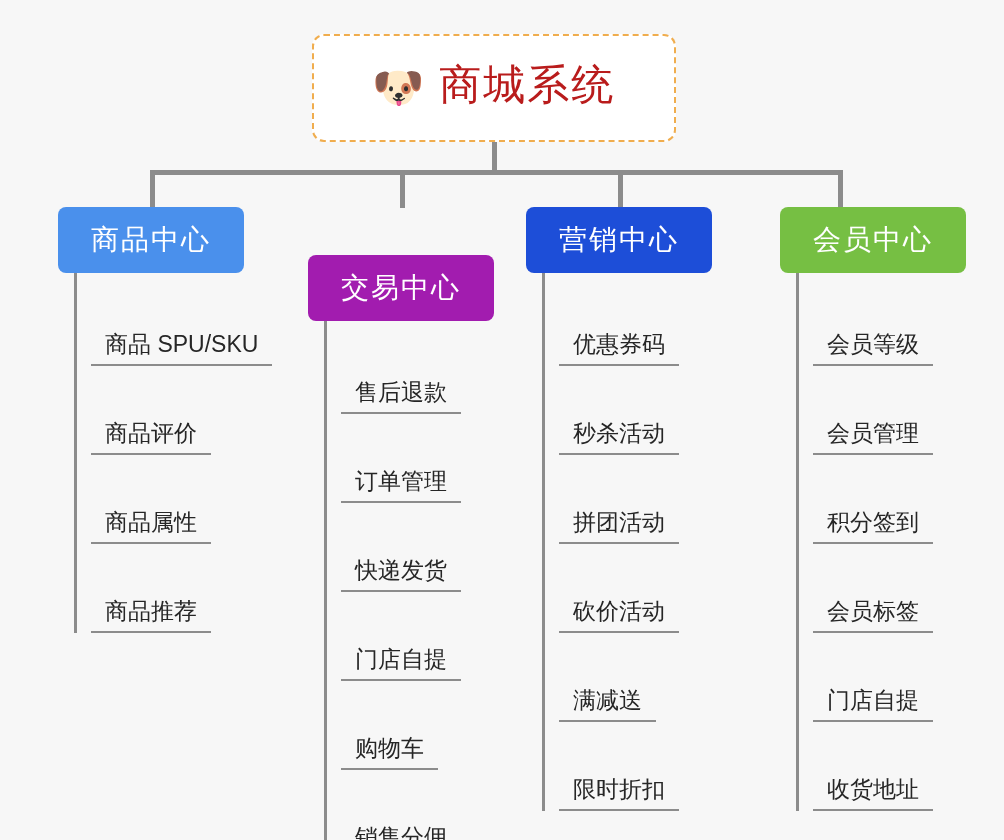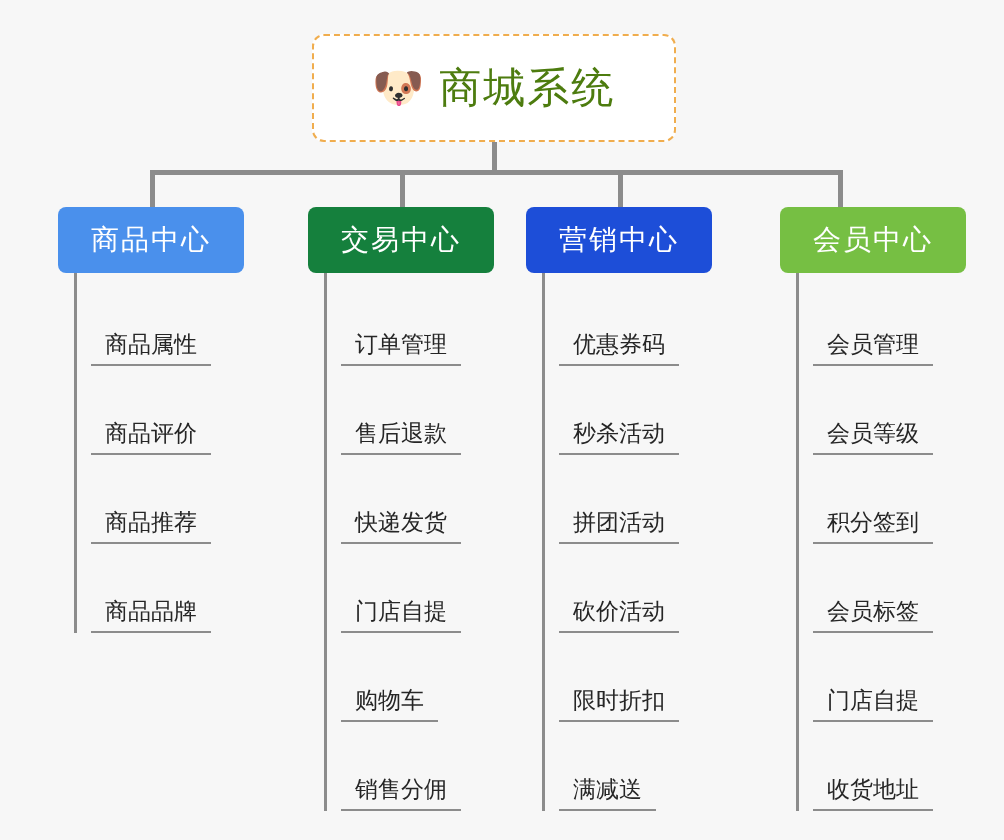--- a/index.html
+++ b/index.html
@@ -37,24 +37,25 @@
     justify-content: center;
     gap: 14px;
   }
   .root-icon {
     font-size: 42px;
     line-height: 1;
     display: block;
   }
   .root-title {
     font-size: 42px;
-    color: #4d7c0f;
+    color: #b91c1c;
     letter-spacing: 2px;
     line-height: 1;
     white-space: nowrap;
+    font-family: Liberation Mono, monospace;
   }
 
   
   .conn {
     position: absolute;
     background: #8c8c8c;
   }
   .conn-stem {             
     left: 492px;
     top: 142px;
@@ -138,43 +139,43 @@
       <div class="conn conn-drop" style="left: 838px;"></div>
     </div>
 
   <div id="columns">
       <div class="column" style="left: 58px; width: 186px;">
         <div class="category-box" style="background: rgb(74, 144, 236); width: 186px;">
           <span class="category-label">商品中心</span>
         </div>
         <div class="leaf-list">
           <div class="leaf-item">
+            <span class="leaf-label">商品 SPU/SKU</span>
+          </div>
+          <div class="leaf-item">
+            <span class="leaf-label">商品评价</span>
+          </div>
+          <div class="leaf-item">
             <span class="leaf-label">商品属性</span>
           </div>
           <div class="leaf-item">
-            <span class="leaf-label">商品评价</span>
-          </div>
-          <div class="leaf-item">
             <span class="leaf-label">商品推荐</span>
           </div>
-          <div class="leaf-item">
-            <span class="leaf-label">商品品牌</span>
-          </div>
         </div>
       </div>
       <div class="column" style="left: 308px; width: 186px;">
-        <div class="category-box" style="background: #15803d; width: 186px;">
+        <div class="category-box" style="background: #a21caf; width: 186px; margin-top: 48px;">
           <span class="category-label">交易中心</span>
         </div>
         <div class="leaf-list">
           <div class="leaf-item">
+            <span class="leaf-label">售后退款</span>
+          </div>
+          <div class="leaf-item">
             <span class="leaf-label">订单管理</span>
-          </div>
-          <div class="leaf-item">
-            <span class="leaf-label">售后退款</span>
           </div>
           <div class="leaf-item">
             <span class="leaf-label">快递发货</span>
           </div>
           <div class="leaf-item">
             <span class="leaf-label">门店自提</span>
           </div>
           <div class="leaf-item">
             <span class="leaf-label">购物车</span>
           </div>
@@ -194,39 +195,39 @@
           <div class="leaf-item">
             <span class="leaf-label">秒杀活动</span>
           </div>
           <div class="leaf-item">
             <span class="leaf-label">拼团活动</span>
           </div>
           <div class="leaf-item">
             <span class="leaf-label">砍价活动</span>
           </div>
           <div class="leaf-item">
+            <span class="leaf-label">满减送</span>
+          </div>
+          <div class="leaf-item">
             <span class="leaf-label">限时折扣</span>
-          </div>
-          <div class="leaf-item">
-            <span class="leaf-label">满减送</span>
           </div>
         </div>
       </div>
       <div class="column" style="left: 780px; width: 186px;">
         <div class="category-box" style="background: rgb(118, 191, 67); width: 186px;">
           <span class="category-label">会员中心</span>
         </div>
         <div class="leaf-list">
           <div class="leaf-item">
+            <span class="leaf-label">会员等级</span>
+          </div>
+          <div class="leaf-item">
             <span class="leaf-label">会员管理</span>
           </div>
           <div class="leaf-item">
-            <span class="leaf-label">会员等级</span>
-          </div>
-          <div class="leaf-item">
             <span class="leaf-label">积分签到</span>
           </div>
           <div class="leaf-item">
             <span class="leaf-label">会员标签</span>
           </div>
           <div class="leaf-item">
             <span class="leaf-label">门店自提</span>
           </div>
           <div class="leaf-item">
             <span class="leaf-label">收货地址</span>

